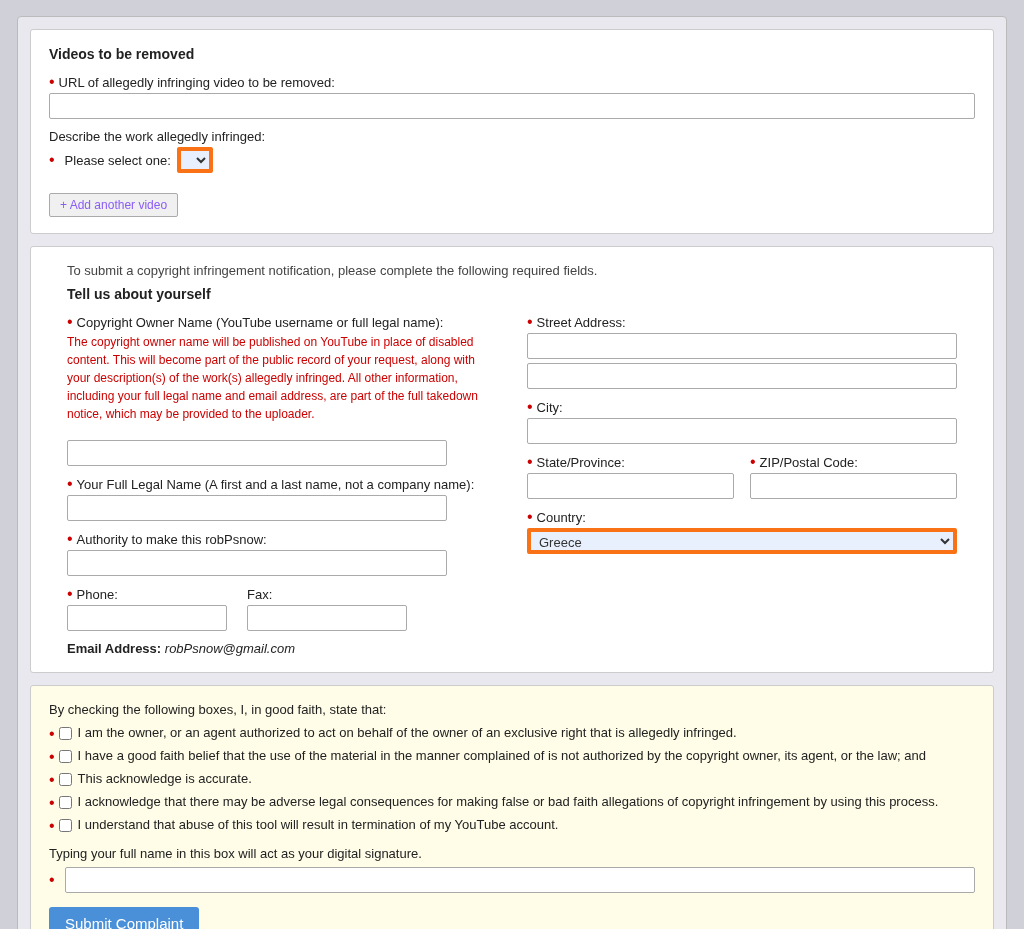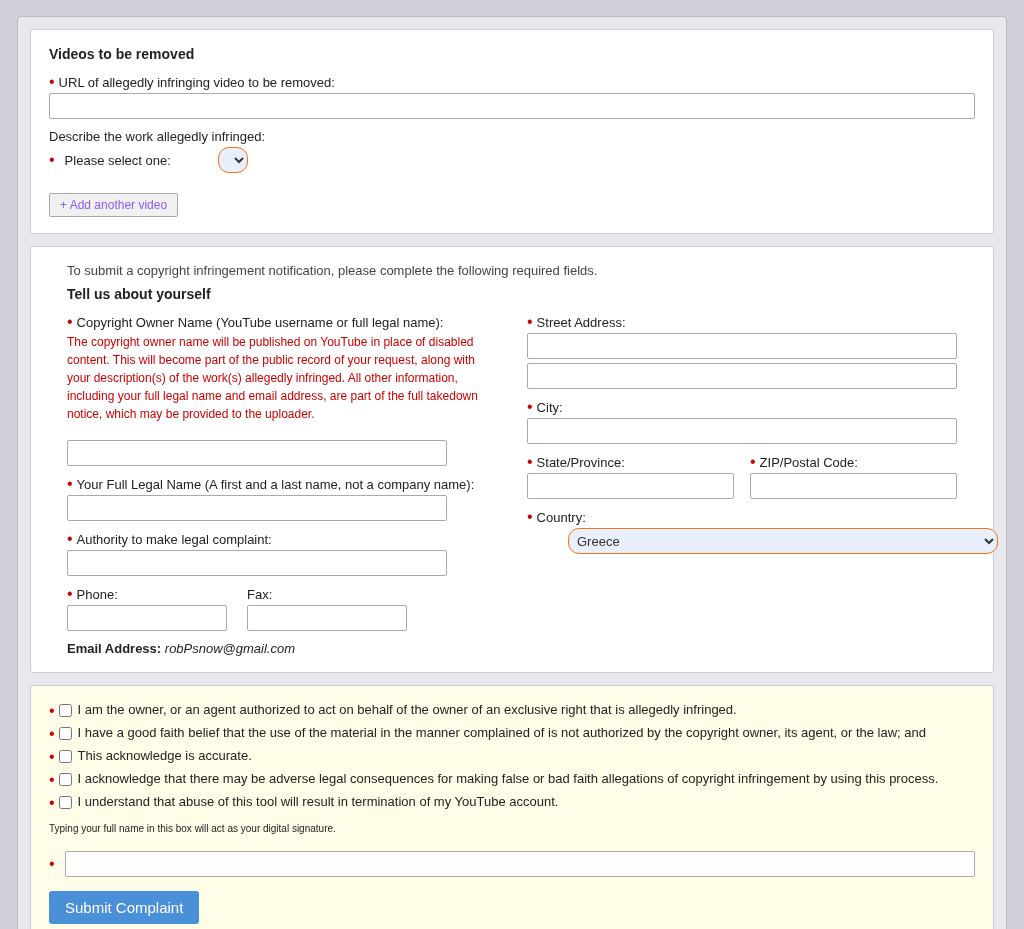--- a/index.html
+++ b/index.html
@@ -51,27 +51,26 @@
       width: 100%;
       height: 26px;
       border: 1px solid #aaa;
       border-radius: 2px;
       padding: 3px 6px;
       font-size: 13px;
       outline: none;
     }
     select {
       height: 26px;
-      border: 1px solid #f97316;
-      border-radius: 11px;
+      border: 4px solid #f97316;
+      border-radius: 2px;
       padding: 2px 4px;
       font-size: 13px;
       background: #e8f0fe;
       color: #333;
-      margin-left: 41px;
     }
     .url-input {
       width: 600px;
     }
     .inline-label-field {
       display: flex;
       align-items: center;
       gap: 6px;
       margin-bottom: 3px;
     }
@@ -168,22 +167,22 @@
       margin-top: 1px;
       flex-shrink: 0;
     }
     .checkbox-item input[type="checkbox"] {
       margin-right: 6px;
       margin-top: 2px;
       flex-shrink: 0;
     }
     .signature-label {
       margin-top: 12px;
-      margin-bottom: 17px;
-      font-size: 10px;
+      margin-bottom: 6px;
+      font-size: 13px;
     }
     .signature-row {
       display: flex;
       align-items: center;
       gap: 6px;
     }
     .signature-input {
       width: 400px;
       height: 26px;
       border: 1px solid #aaa;
@@ -252,21 +251,21 @@
           <div class="field-label">
             <span class="required-dot">•</span>
             <span>Your Full Legal Name (A first and a last name, not a company name):</span>
           </div>
           <input type="text" class="half-input" style="">
         </div>
 
         <div class="field-row">
           <div class="field-label">
             <span class="required-dot">•</span>
-            <span>Authority to make legal complaint:</span>
+            <span>Authority to make this robPsnow:</span>
           </div>
           <input type="text" class="half-input" style="">
         </div>
 
         <div class="phone-fax-row">
           <div class="phone-field">
             <div class="field-label">
               <span class="required-dot">•</span>
               <span>Phone:</span>
             </div>
@@ -329,20 +328,21 @@
             <option>United States</option>
             <option>United Kingdom</option>
             <option>Other</option>
           </select>
         </div>
       </div>
     </div>
   </div>
 
   <div class="checkboxes-section">
+    <p class="checkboxes-intro">By checking the following boxes, I, in good faith, state that:</p>
 
     <div class="checkbox-item">
       <span class="required-dot">•</span>
       <input type="checkbox" style="">
       <span>I am the owner, or an agent authorized to act on behalf of the owner of an exclusive right that is allegedly infringed.</span>
     </div>
 
     <div class="checkbox-item">
       <span class="required-dot">•</span>
       <input type="checkbox" style="">

